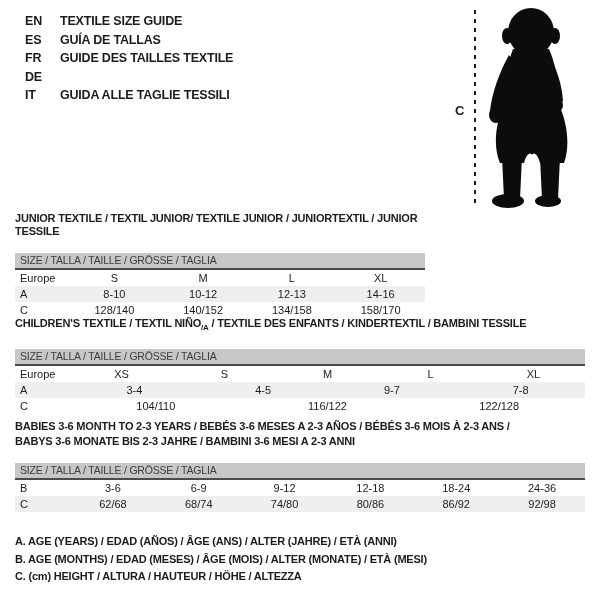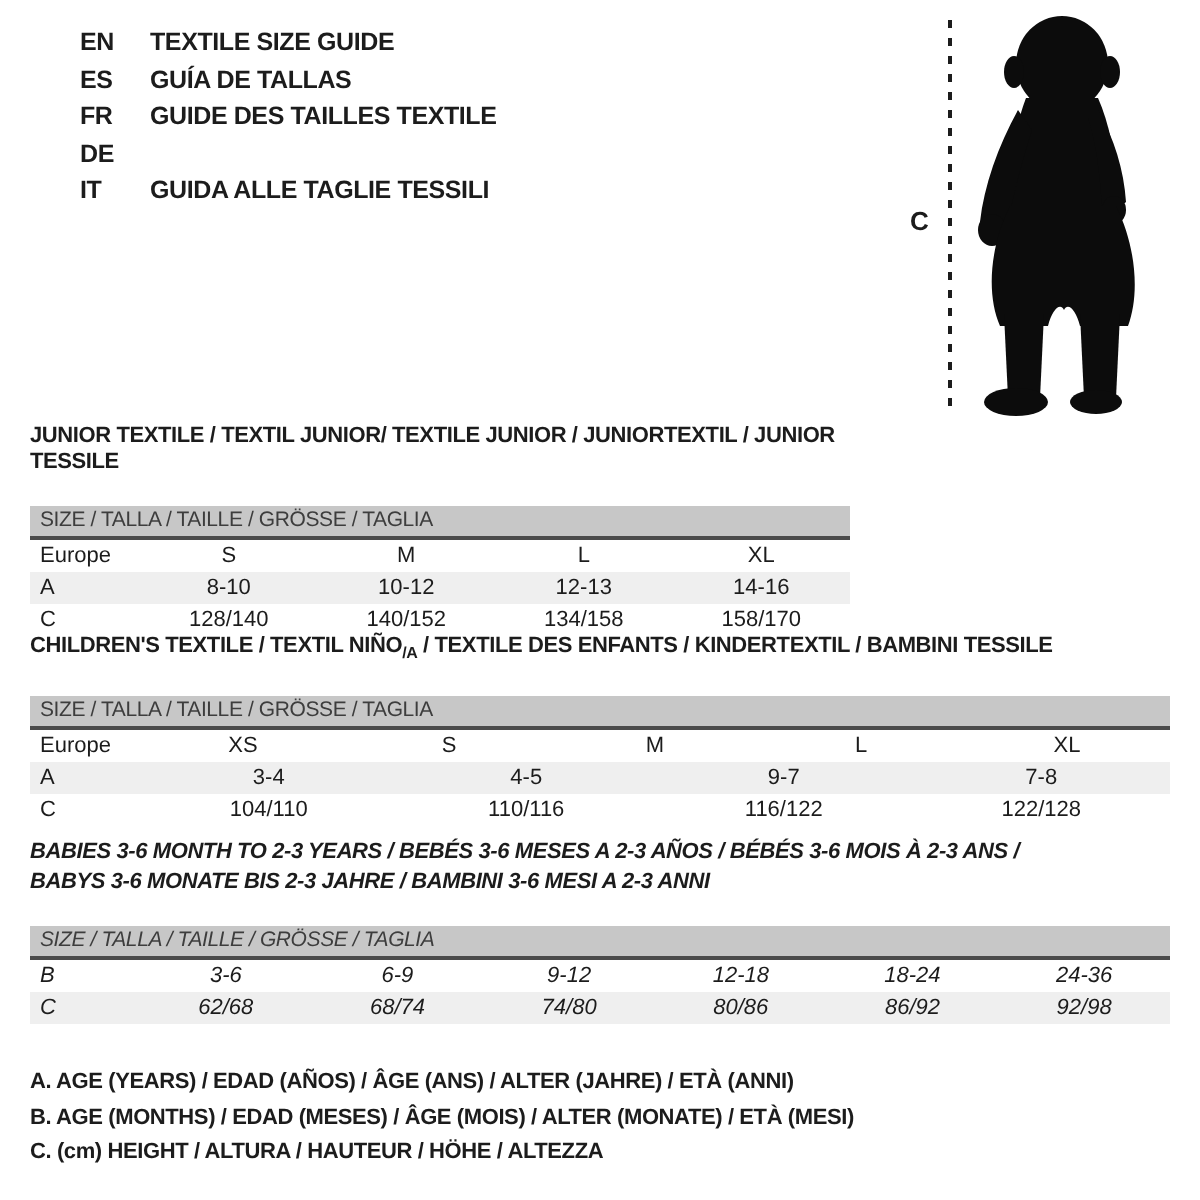--- a/index.html
+++ b/index.html
@@ -1,34 +1,34 @@
 <!DOCTYPE html>
 <html><head>
 <meta charset="utf-8">
 <style>
   html,body{margin:0;padding:0;background:#fff;}
   #page{position:relative;width:600px;height:600px;background:#fff;overflow:hidden;
         font-family:"Liberation Sans",sans-serif;color:#1c1c1c;}
 
   
-  .lang-list{position:absolute;left:40px;top:12px;}
+  .lang-list{position:absolute;left:25px;top:12px;}
   .lang-row{display:flex;font-weight:bold;font-size:12.5px;line-height:18.5px;letter-spacing:-0.2px;}
   .lang-code{width:35px;flex:0 0 35px;}
 
   
   .measure-line{position:absolute;left:474px;top:10px;width:2px;height:197px;
       background:repeating-linear-gradient(to bottom,#1c1c1c 0 4px,transparent 4px 9px);}
   .measure-label{position:absolute;left:455px;top:103px;font-weight:bold;font-size:13px;}
   .silhouette{position:absolute;left:482px;top:5px;}
 
   
   .size-table{position:absolute;left:15px;}
   #table-junior{top:212px;width:410px;}
   #table-children{top:317px;width:570px;}
-  #table-babies{top:420px;width:570px;font-style:italic;}
+  #table-babies{top:420px;width:570px;}
   .table-title{font-weight:bold;font-size:11px;line-height:13px;letter-spacing:-0.2px;margin-bottom:15px;}
   .table-title sub{font-size:8px;}
   .title-line2{margin-top:-13px;}
   .size-header-bar{height:15px;line-height:15px;font-size:10.5px;padding-left:5px;
       letter-spacing:-0.2px;}
   .t-row{display:flex;height:16px;line-height:16px;font-size:11px;}
   .t-label{flex:0 0 50px;padding-left:5px;}
   .t-cell{flex:1;text-align:center;}
 
   
@@ -125,21 +125,20 @@
         <div class="t-row" style="background: rgb(239, 239, 239);">
           <div class="t-label">A</div>
           <div class="t-cell">3-4</div>
           <div class="t-cell">4-5</div>
           <div class="t-cell">9-7</div>
           <div class="t-cell">7-8</div>
         </div>
         <div class="t-row">
           <div class="t-label">C</div>
           <div class="t-cell">104/110</div>
-          <div class="t-cell">110/116</div>
           <div class="t-cell">116/122</div>
           <div class="t-cell">122/128</div>
         </div>
       </div>
   </div>
 
   <div id="table-babies" class="size-table">
     <div class="table-title">BABIES 3-6 MONTH TO 2-3 YEARS / BEBÉS 3-6 MESES A 2-3 AÑOS / BÉBÉS 3-6 MOIS À 2-3 ANS /</div>
     <div class="table-title title-line2">BABYS 3-6 MONATE BIS 2-3 JAHRE / BAMBINI 3-6 MESI A 2-3 ANNI</div>
     <div class="size-header-bar" style="background: rgb(199, 199, 199); border-bottom: 2px solid rgb(75, 75, 75); color: rgb(61, 61, 61);">SIZE / TALLA / TAILLE / GRÖSSE / TAGLIA</div>

